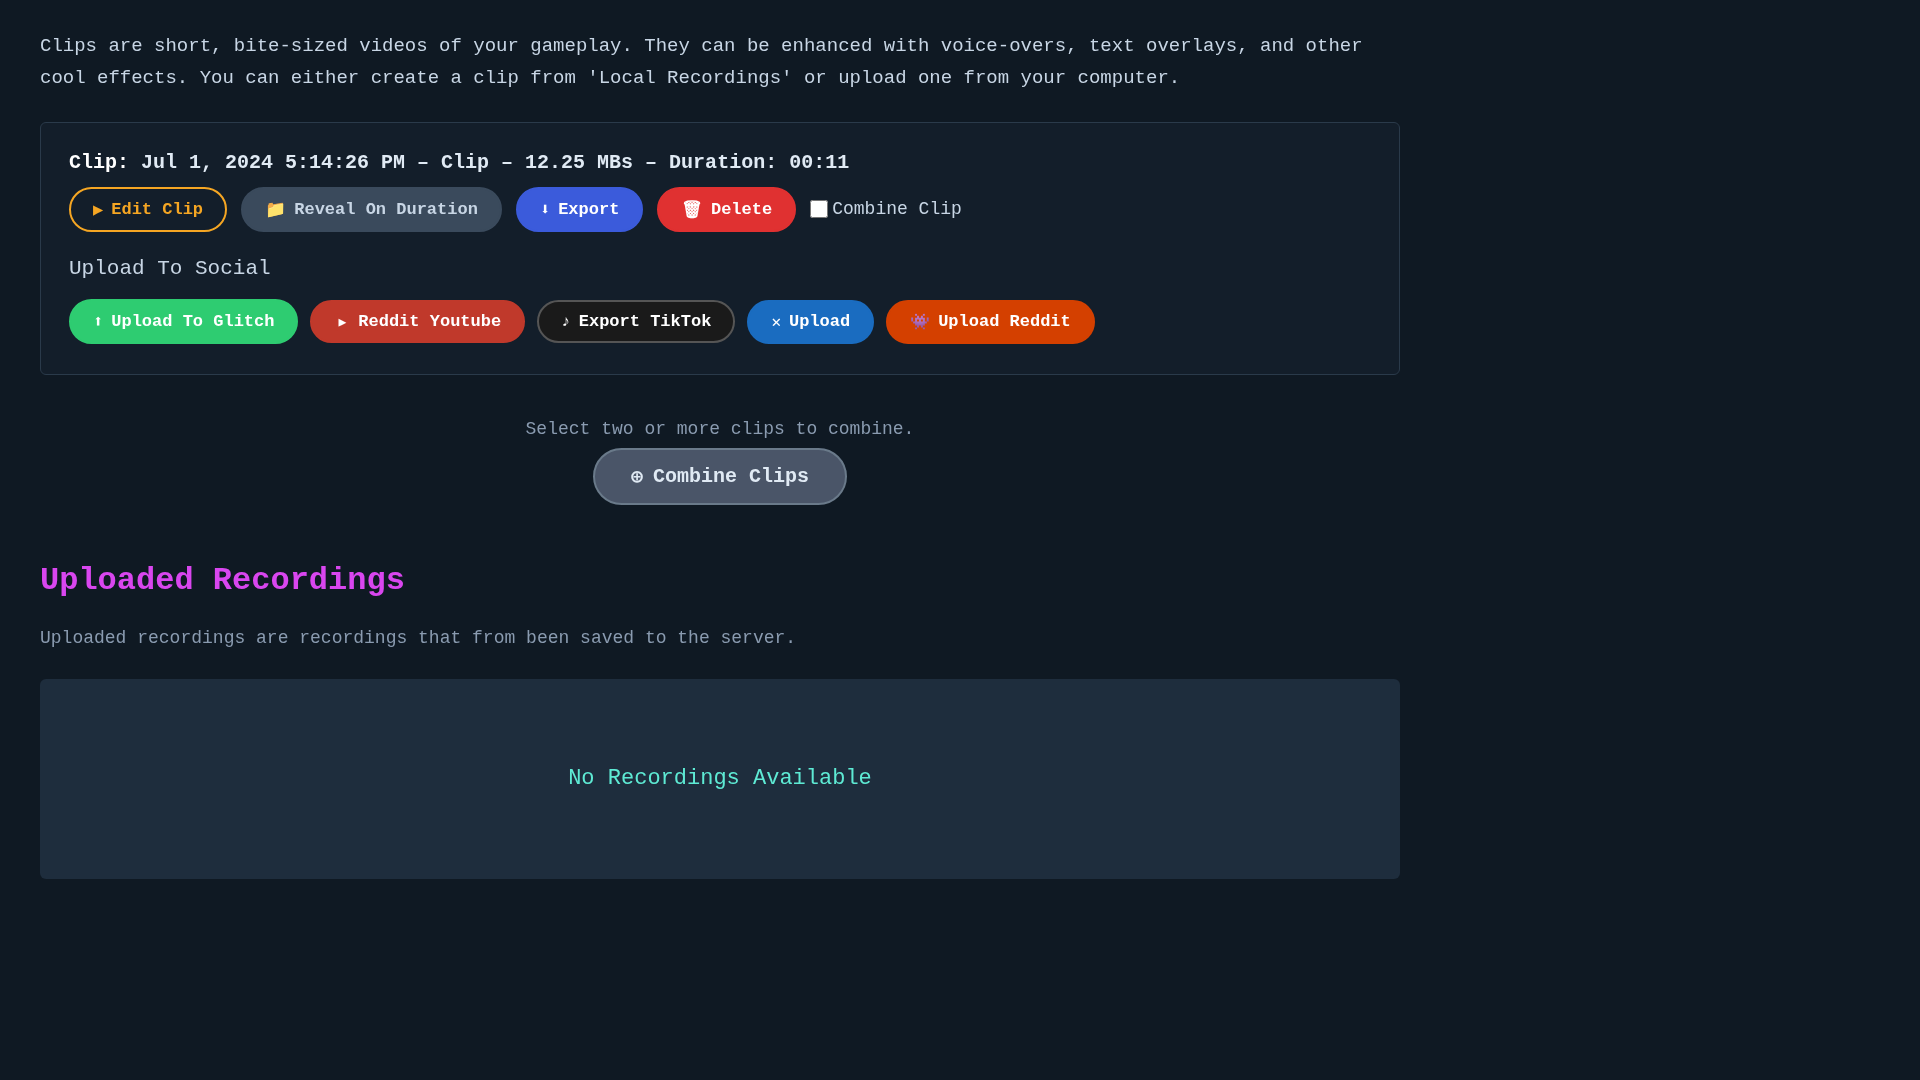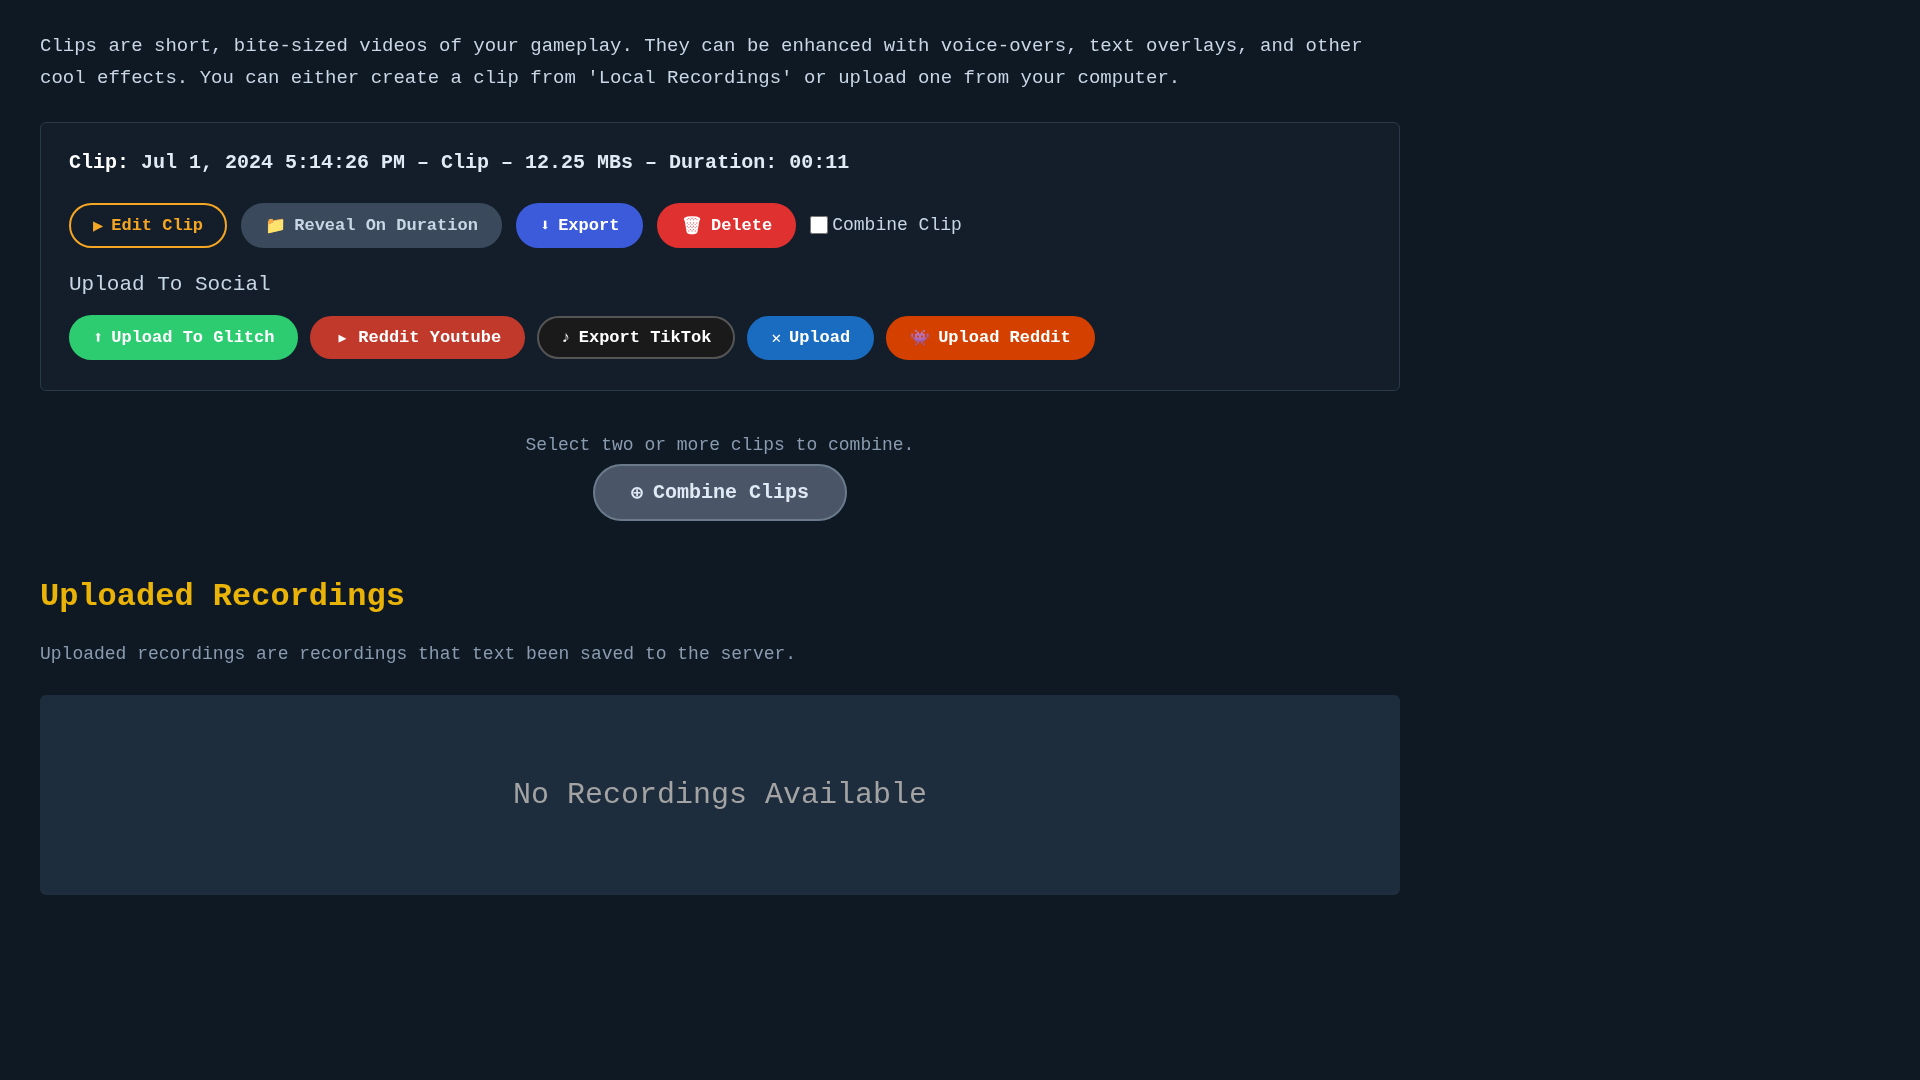--- a/index.html
+++ b/index.html
@@ -33,21 +33,21 @@
       border-radius: 6px;
       padding: 24px 28px 30px 28px;
       max-width: 1360px;
       margin-bottom: 40px;
     }
 
     .clip-info {
       font-size: 20px;
       font-weight: bold;
       color: #e0eaf4;
-      margin-bottom: 24px;
+      margin-bottom: 8px;
     }
 
     .clip-info span.label {
       color: #ffffff;
     }
 
     .btn-row {
       display: flex;
       align-items: center;
       gap: 14px;
@@ -173,21 +173,21 @@
       font-weight: bold;
       cursor: pointer;
       display: inline-flex;
       align-items: center;
       gap: 10px;
     }
 
     .section-title {
       font-size: 32px;
       font-weight: bold;
-      color: #eab308;
+      color: #d946ef;
       margin-bottom: 18px;
     }
 
     .section-desc {
       font-size: 18px;
       color: #8a9bb0;
       margin-bottom: 26px;
       max-width: 1360px;
     }
 
@@ -196,22 +196,22 @@
       border-radius: 6px;
       max-width: 1360px;
       min-height: 200px;
       display: flex;
       align-items: center;
       justify-content: center;
       padding: 60px;
     }
 
     .no-recordings {
-      color: #a3a3a3;
-      font-size: 30px;
+      color: #5eead4;
+      font-size: 22px;
     }
   </style>
 </head>
 <body>
 
 <p class="intro-text">Clips are short, bite-sized videos of your gameplay. They can be enhanced with voice-overs,
 text overlays, and other cool effects. You can either create a clip from 'Local Recordings'
 or upload one from your computer.</p>
 
 <div class="clip-card">
@@ -280,18 +280,18 @@
 <div class="combine-section">
   <p class="combine-hint">Select two or more clips to combine.</p>
   <button class="btn-combine">
     <span>⊕</span>
     <span>Combine Clips</span>
   </button>
 </div>
 
 <div>
   <h2 class="section-title">Uploaded Recordings</h2>
-  <p class="section-desc">Uploaded recordings are recordings that text been saved to the server.</p>
+  <p class="section-desc">Uploaded recordings are recordings that from been saved to the server.</p>
 
   <div class="recordings-box">
     <span class="no-recordings">No Recordings Available</span>
   </div>
 </div>
 
 </body></html>

